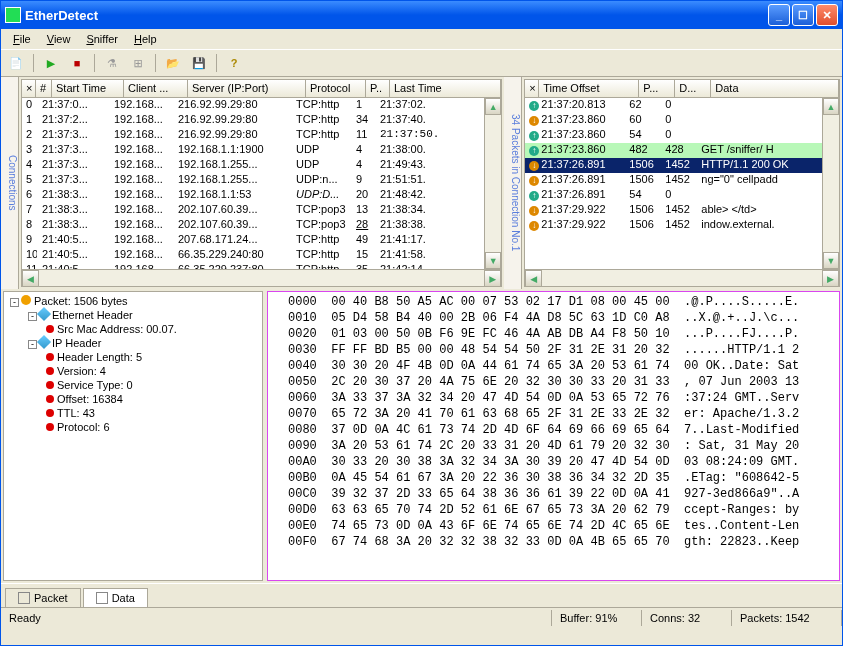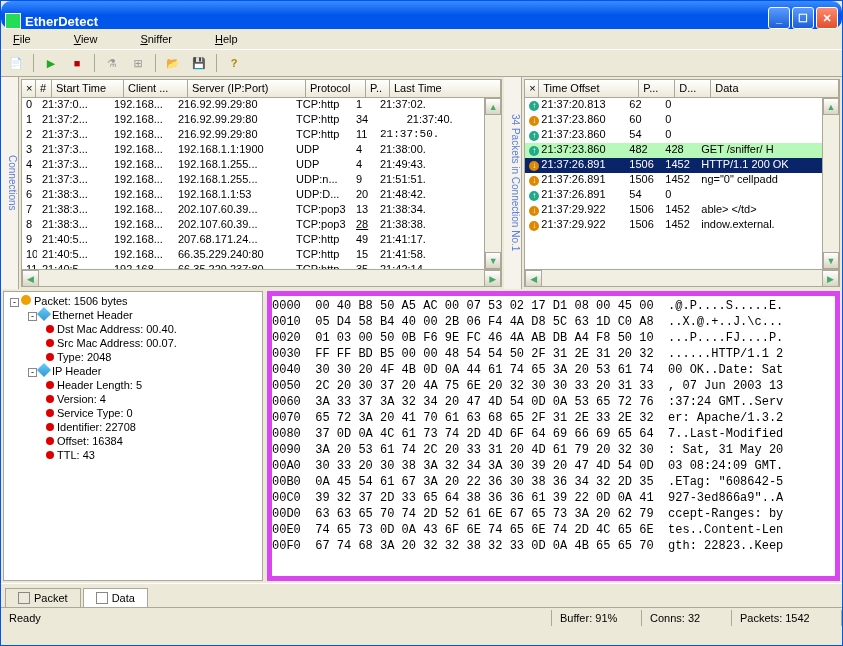--- a/index.html
+++ b/index.html
@@ -1,24 +1,24 @@
 <!DOCTYPE html>
 <html><head>
 <meta charset="utf-8">
 <style>
 * { box-sizing: border-box; margin: 0; padding: 0; font-family: "Tahoma", sans-serif; font-size: 11px; }
 body { background: #ece9d8; width: 843px; height: 646px; overflow: hidden; border: 1px solid #0055ea; }
-.titlebar { height: 28px; background: linear-gradient(to bottom, #3b8cff 0%, #0055ea 50%, #0055ea 100%); display: flex; align-items: flex-end; padding: 0 4px; color: white; font-weight: bold; border-radius: 10px; }
+.titlebar { height: 28px; background: linear-gradient(to bottom, #3b8cff 0%, #0055ea 50%, #0055ea 100%); display: flex; align-items: center; padding: 0 4px; color: white; font-weight: bold; }
 .titlebar .icon { width: 16px; height: 16px; background: #2d5; margin-right: 4px; border: 1px solid #fff; }
 .titlebar .title { flex: 1; font-size: 13px; }
 .winbtns { display: flex; gap: 2px; }
 .winbtn { width: 22px; height: 22px; border: 1px solid #fff; border-radius: 3px; display: flex; align-items: center; justify-content: center; color: white; font-weight: bold; cursor: pointer; }
 .min,.max { background: linear-gradient(to bottom, #5a9cff, #1b5fd8); }
 .close { background: linear-gradient(to bottom, #ff8b6b, #e04f2e); }
-.menubar { height: 20px; background: #ece9d8; display: flex; align-items: center; padding: 0 4px; gap: 27px; }
+.menubar { height: 20px; background: #ece9d8; display: flex; align-items: center; padding: 0 4px; }
 .menubar span { padding: 2px 8px; cursor: pointer; }
 .menubar span u { text-decoration: underline; }
 .toolbar { height: 28px; background: #ece9d8; border-top: 1px solid #fff; border-bottom: 1px solid #aca899; display: flex; align-items: center; padding: 0 4px; gap: 4px; }
 .tbtn { width: 22px; height: 22px; display: flex; align-items: center; justify-content: center; cursor: pointer; border: 1px solid transparent; }
 .sep { width: 1px; height: 18px; background: #aca899; margin: 0 2px; }
 .main { display: flex; height: 212px; }
 .panel { background: #fff; border: 1px solid #aca899; margin: 2px; flex: 1; display: flex; flex-direction: column; overflow: hidden; }
 .phead { height: 18px; background: #ece9d8; border-bottom: 1px solid #aca899; display: flex; position: relative; }
 .phead .x { width: 14px; text-align: center; cursor: pointer; }
 .th { border-right: 1px solid #aca899; padding: 2px 4px; background: linear-gradient(to bottom, #fff, #ece9d8); overflow: hidden; white-space: nowrap; cursor: pointer; }
@@ -36,21 +36,21 @@
 .vscroll .vtrack { height:calc(100% - 34px); background:#f1efe2; }
 .lower { display: flex; height: 294px; }
 .tree { background: #fff; border: 1px solid #aca899; margin: 2px; width: 260px; overflow: hidden; padding: 2px; }
 .tnode { padding: 1px 0 1px 4px; white-space: nowrap; }
 .tnode .pm { display:inline-block; width:9px; height:9px; border:1px solid #888; text-align:center; line-height:7px; font-size:9px; margin-right:2px; background:#fff; cursor:pointer; }
 .tnode .ico { display:inline-block; width:10px; height:10px; margin-right:3px; }
 .ico.pkt { background:#f0a000; border-radius:50%; }
 .ico.hdr { background:linear-gradient(135deg,#6cf,#39c); transform:rotate(45deg); }
 .ico.fld { background:#d00; border-radius:50%; width:8px; height:8px; }
 .tchild { padding-left: 18px; }
-.hex { background: #fff; border: 5px solid #d946ef; margin: 2px; flex: 1; font-family: "Courier New", monospace; font-size: 12px; padding: 2px 0; overflow: hidden; white-space: pre; line-height: 16px; }
+.hex { background: #fff; border: 1px solid #d946ef; margin: 2px; flex: 1; font-family: "Courier New", monospace; font-size: 12px; padding: 2px 20px; overflow: hidden; white-space: pre; line-height: 16px; }
 .tabs { height: 24px; background: #ece9d8; display: flex; align-items: flex-end; padding: 0 4px; border-top: 1px solid #fff; }
 .tab { padding: 3px 12px; border: 1px solid #aca899; border-bottom: none; margin-right: 2px; background: #ece9d8; cursor: pointer; display:flex; align-items:center; gap:4px; }
 .tab.active { background: #fff; }
 .tab .tico { width:12px; height:12px; border:1px solid #888; }
 .status { height: 20px; background: #ece9d8; border-top: 1px solid #aca899; display: flex; align-items: center; }
 .status .sseg { padding: 2px 8px; border-right: 1px solid #aca899; }
 .status .sseg.first { flex: 1; border-left: none; }
 .arrow { display:inline-block; width:10px; height:10px; border-radius:50%; margin-right:2px; text-align:center; line-height:10px; font-size:8px; color:#fff; }
 .arrow.up { background:#2a8; }
 .arrow.dn { background:#d80; }
@@ -114,21 +114,21 @@
             <div class="cell" style="width: 24px;">1</div>
             <div class="cell" style="flex: 1 1 0%;">21:37:02.</div>
           </div>
           <div class="row">
             <div class="cell" style="width: 16px;">1</div>
             <div class="cell" style="width: 72px;">21:37:2...</div>
             <div class="cell" style="width: 64px;">192.168...</div>
             <div class="cell" style="width: 118px;">216.92.99.29:80</div>
             <div class="cell" style="width: 60px;">TCP:http</div>
             <div class="cell" style="width: 24px;">34</div>
-            <div class="cell" style="flex: 1 1 0%; text-align: center;">21:37:40.</div>
+            <div class="cell" style="flex: 1 1 0%;">21:37:40.</div>
           </div>
           <div class="row">
             <div class="cell" style="width: 16px;">2</div>
             <div class="cell" style="width: 72px;">21:37:3...</div>
             <div class="cell" style="width: 64px;">192.168...</div>
             <div class="cell" style="width: 118px;">216.92.99.29:80</div>
             <div class="cell" style="width: 60px;">TCP:http</div>
             <div class="cell" style="width: 24px;">11</div>
             <div class="cell" style="flex: 1 1 0%; font-family: Liberation Mono, monospace;">21:37:50.</div>
           </div>
@@ -157,21 +157,21 @@
             <div class="cell" style="width: 118px;">192.168.1.255...</div>
             <div class="cell" style="width: 60px;">UDP:n...</div>
             <div class="cell" style="width: 24px;">9</div>
             <div class="cell" style="flex: 1 1 0%;">21:51:51.</div>
           </div>
           <div class="row">
             <div class="cell" style="width: 16px;">6</div>
             <div class="cell" style="width: 72px;">21:38:3...</div>
             <div class="cell" style="width: 64px;">192.168...</div>
             <div class="cell" style="width: 118px;">192.168.1.1:53</div>
-            <div class="cell" style="width: 60px;">UDP:D...</div>
+            <div class="cell" style="width: 60px; font-style: italic;">UDP:D...</div>
             <div class="cell" style="width: 24px;">20</div>
             <div class="cell" style="flex: 1 1 0%;">21:48:42.</div>
           </div>
           <div class="row">
             <div class="cell" style="width: 16px;">7</div>
             <div class="cell" style="width: 72px;">21:38:3...</div>
             <div class="cell" style="width: 64px;">192.168...</div>
             <div class="cell" style="width: 118px;">202.107.60.39...</div>
             <div class="cell" style="width: 60px;">TCP:pop3</div>
             <div class="cell" style="width: 24px;">13</div>
@@ -305,32 +305,30 @@
       </div>
   </div>
 </div>
 
 <div class="lower">
   <div class="tree">
     <div class="tnode"><span class="pm">-</span><span class="ico pkt"></span><span>Packet: 1506 bytes</span></div>
     <div class="tchild">
       <div class="tnode"><span class="pm">-</span><span class="ico hdr"></span><span>Ethernet Header</span></div>
       <div class="tchild" id="ethfields">
-          <div class="tnode"><span class="ico fld"></span>Dst Mac Address: 00.40.</div>
           <div class="tnode"><span class="ico fld"></span>Src Mac Address: 00.07.</div>
-          <div class="tnode"><span class="ico fld"></span>Type: 2048</div>
         </div>
       <div class="tnode"><span class="pm">-</span><span class="ico hdr"></span><span>IP Header</span></div>
       <div class="tchild" id="ipfields">
           <div class="tnode"><span class="ico fld"></span>Header Length: 5</div>
           <div class="tnode"><span class="ico fld"></span>Version: 4</div>
           <div class="tnode"><span class="ico fld"></span>Service Type: 0</div>
-          <div class="tnode"><span class="ico fld"></span>Identifier: 22708</div>
           <div class="tnode"><span class="ico fld"></span>Offset: 16384</div>
           <div class="tnode"><span class="ico fld"></span>TTL: 43</div>
+          <div class="tnode"><span class="ico fld"></span>Protocol: 6</div>
         </div>
     </div>
   </div>
   <div class="hex" id="hex">0000  00 40 B8 50 A5 AC 00 07 53 02 17 D1 08 00 45 00  .@.P....S.....E.
 0010  05 D4 58 B4 40 00 2B 06 F4 4A D8 5C 63 1D C0 A8  ..X.@.+..J.\c...
 0020  01 03 00 50 0B F6 9E FC 46 4A AB DB A4 F8 50 10  ...P....FJ....P.
 0030  FF FF BD B5 00 00 48 54 54 50 2F 31 2E 31 20 32  ......HTTP/1.1 2
 0040  30 30 20 4F 4B 0D 0A 44 61 74 65 3A 20 53 61 74  00 OK..Date: Sat
 0050  2C 20 30 37 20 4A 75 6E 20 32 30 30 33 20 31 33  , 07 Jun 2003 13
 0060  3A 33 37 3A 32 34 20 47 4D 54 0D 0A 53 65 72 76  :37:24 GMT..Serv

